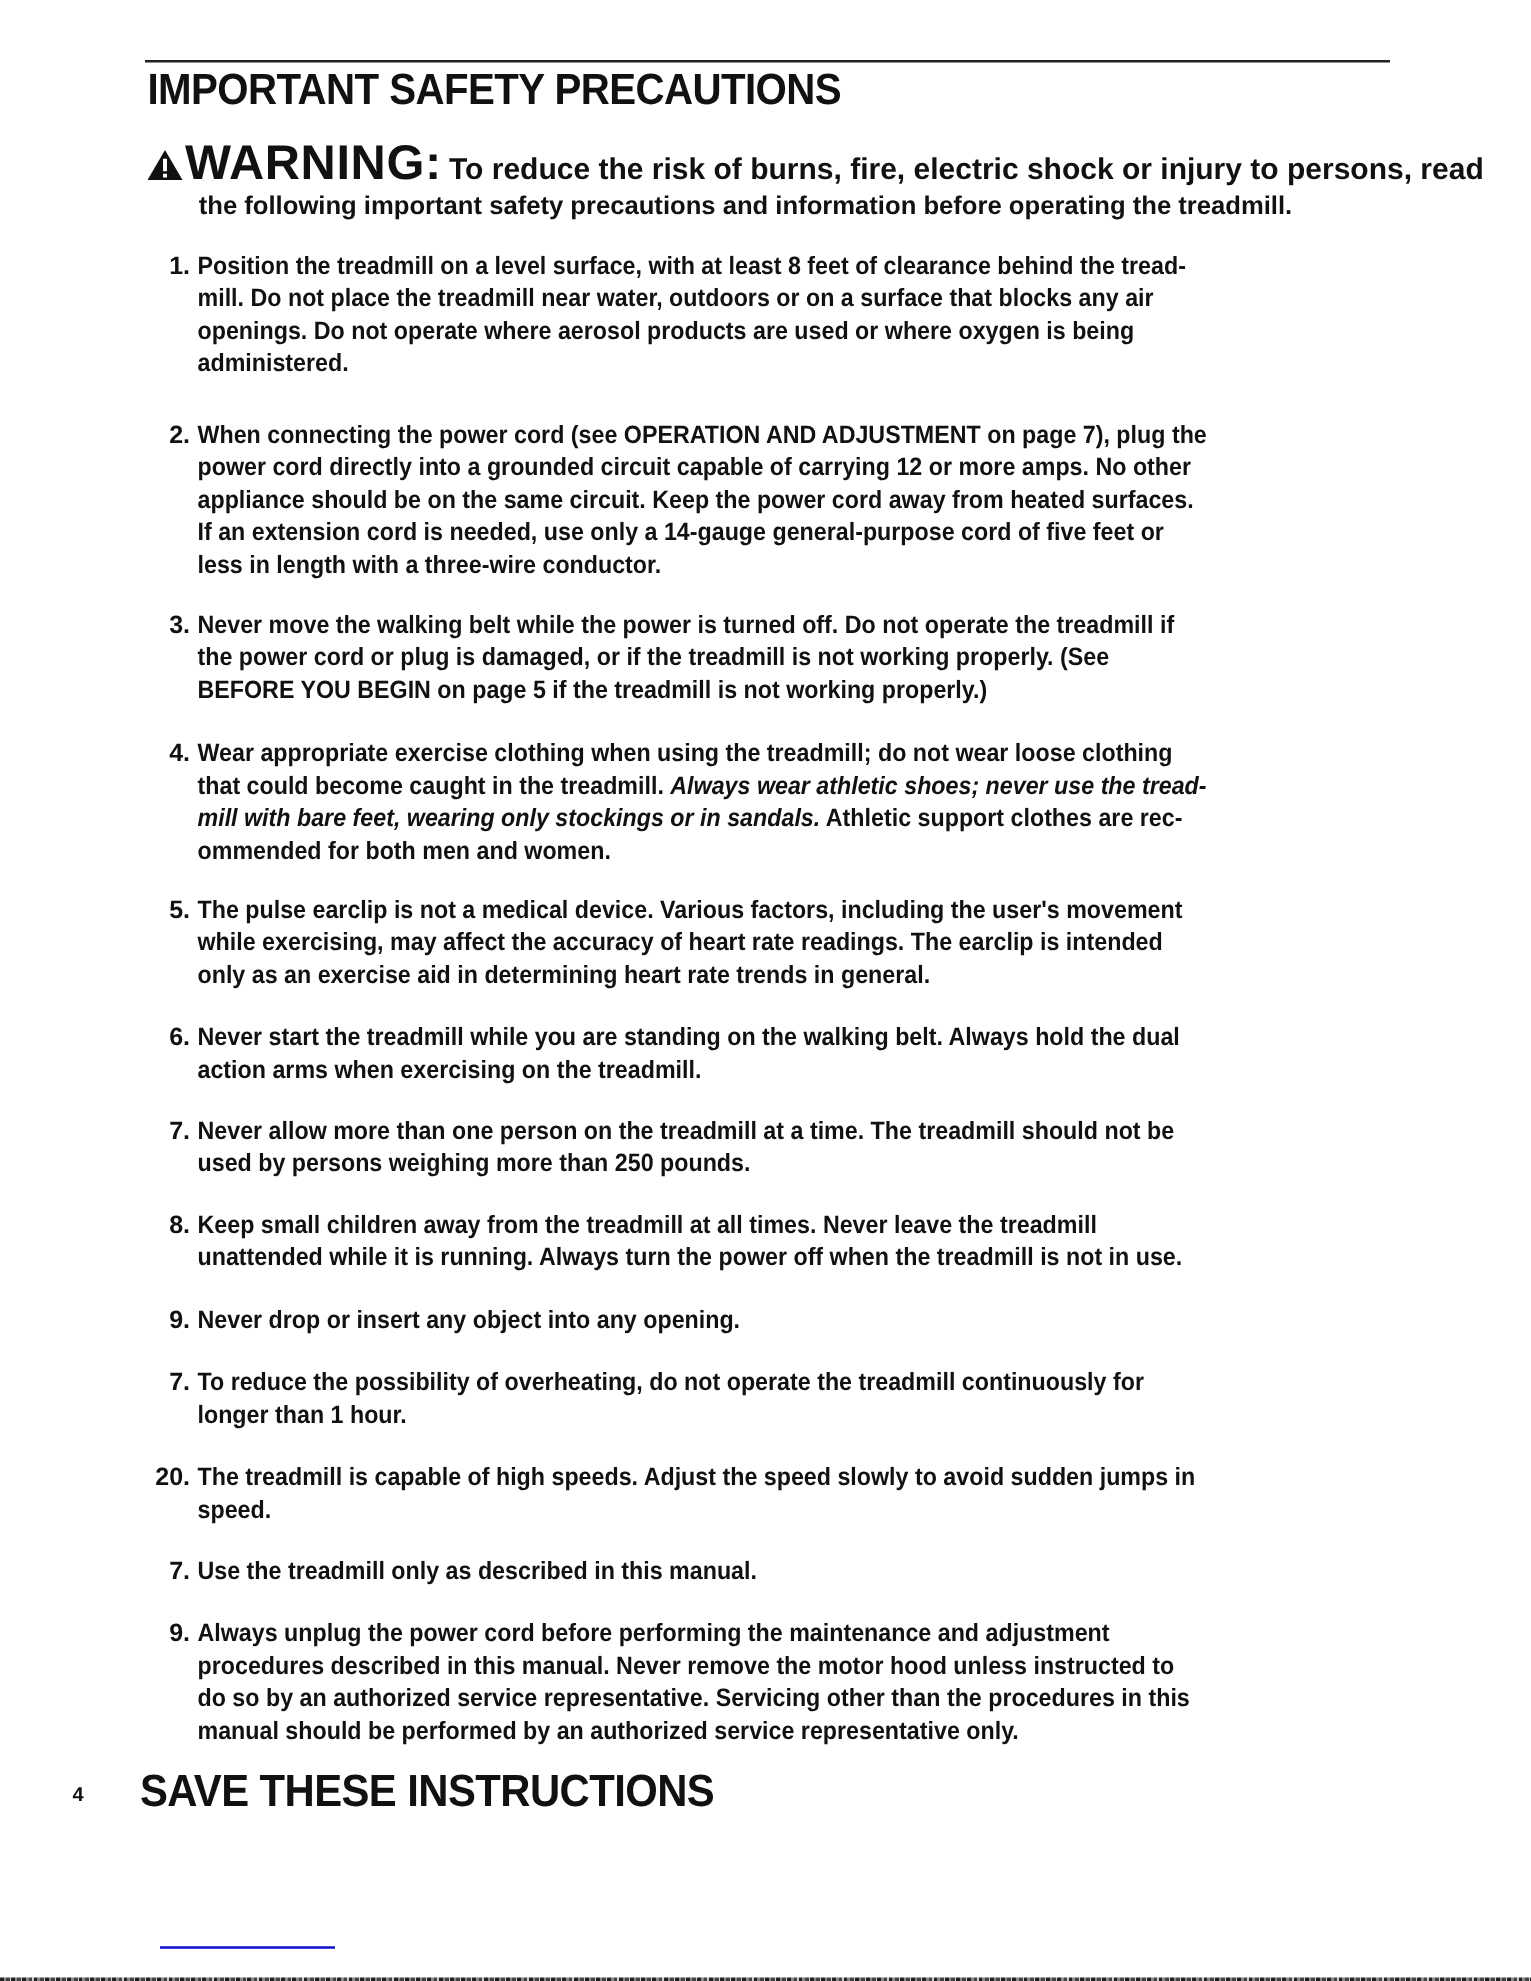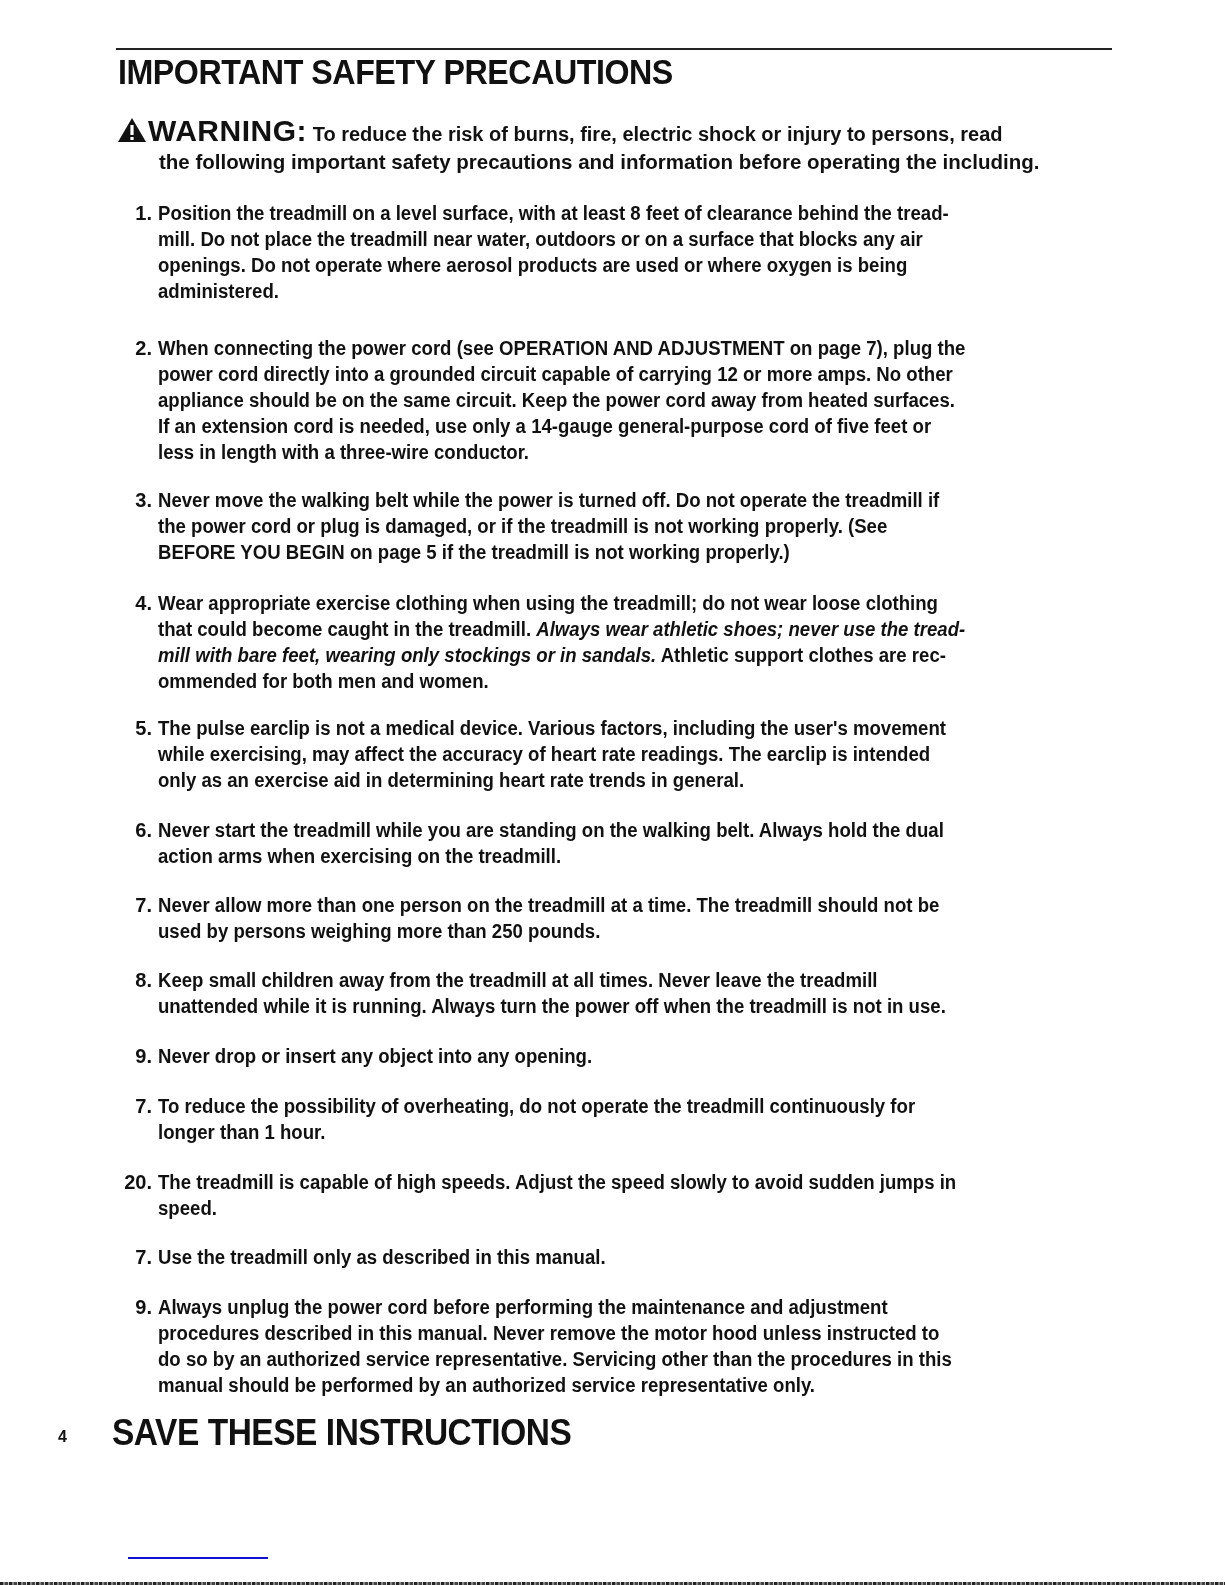--- a/index.html
+++ b/index.html
@@ -18,23 +18,23 @@
   }
   .warning {
     position: absolute; left: 117px; top: 117px; width: 990px;
     font-size: 20.5px; font-weight: bold; line-height: 28px;
   }
   .warning .w-head { white-space: nowrap; }
   .warning .tri {
     display: inline-block; width: 30px; height: 26px; vertical-align: -2px; margin-right: 1px;
   }
   .warning .w-label {
-    font-size: 30px; letter-spacing: 0.5px;
-  }
-  .warning .w-text1 { font-size: 20px; }
+    font-size: 39px; letter-spacing: 0.5px;
+  }
+  .warning .w-text1 { font-size: 24px; }
   .warning .w-text2 { display: block; padding-left: 42px; }
   .list {
     position: absolute; left: 110px; top: 200px; width: 1000px;
   }
   .item {
     position: absolute; left: 0; width: 1000px;
     font-size: 20px; font-weight: bold; line-height: 26px;
   }
   .item .num {
     position: absolute; left: 0; width: 42px; text-align: right;
@@ -68,21 +68,21 @@
 
 <div class="warning">
   <div class="w-head">
     <svg class="tri" viewBox="0 0 30 26">
       <polygon points="15,1 29,25 1,25" fill="#111"></polygon>
       <rect x="13.4" y="8" width="3.2" height="10" fill="#fff"></rect>
       <rect x="13.4" y="20" width="3.2" height="3" fill="#fff"></rect>
     </svg><span class="w-label">WARNING:</span>
     <span class="w-text1">To reduce the risk of burns, fire, electric shock or injury to persons, read</span>
   </div>
-  <span class="w-text2">the following important safety precautions and information before operating the including.</span>
+  <span class="w-text2">the following important safety precautions and information before operating the treadmill.</span>
 </div>
 
 <div class="list">
 
   <div class="item" style="top:0px;">
     <span class="num">1.</span>
     <div class="body">
       <span class="line">Position the treadmill on a level surface, with at least 8 feet of clearance behind the tread-</span>
       <span class="line">mill.  Do not place the treadmill near water, outdoors or on a surface that blocks any air</span>
       <span class="line">openings.  Do not operate where aerosol products are used or where oxygen is being</span>

